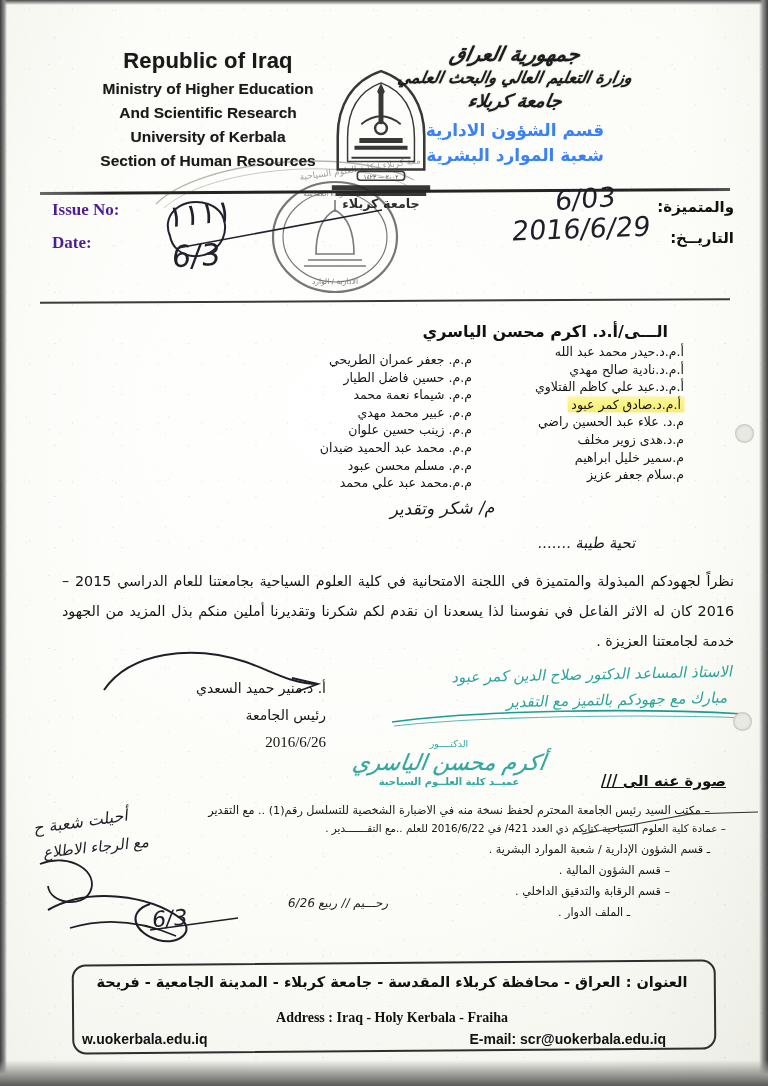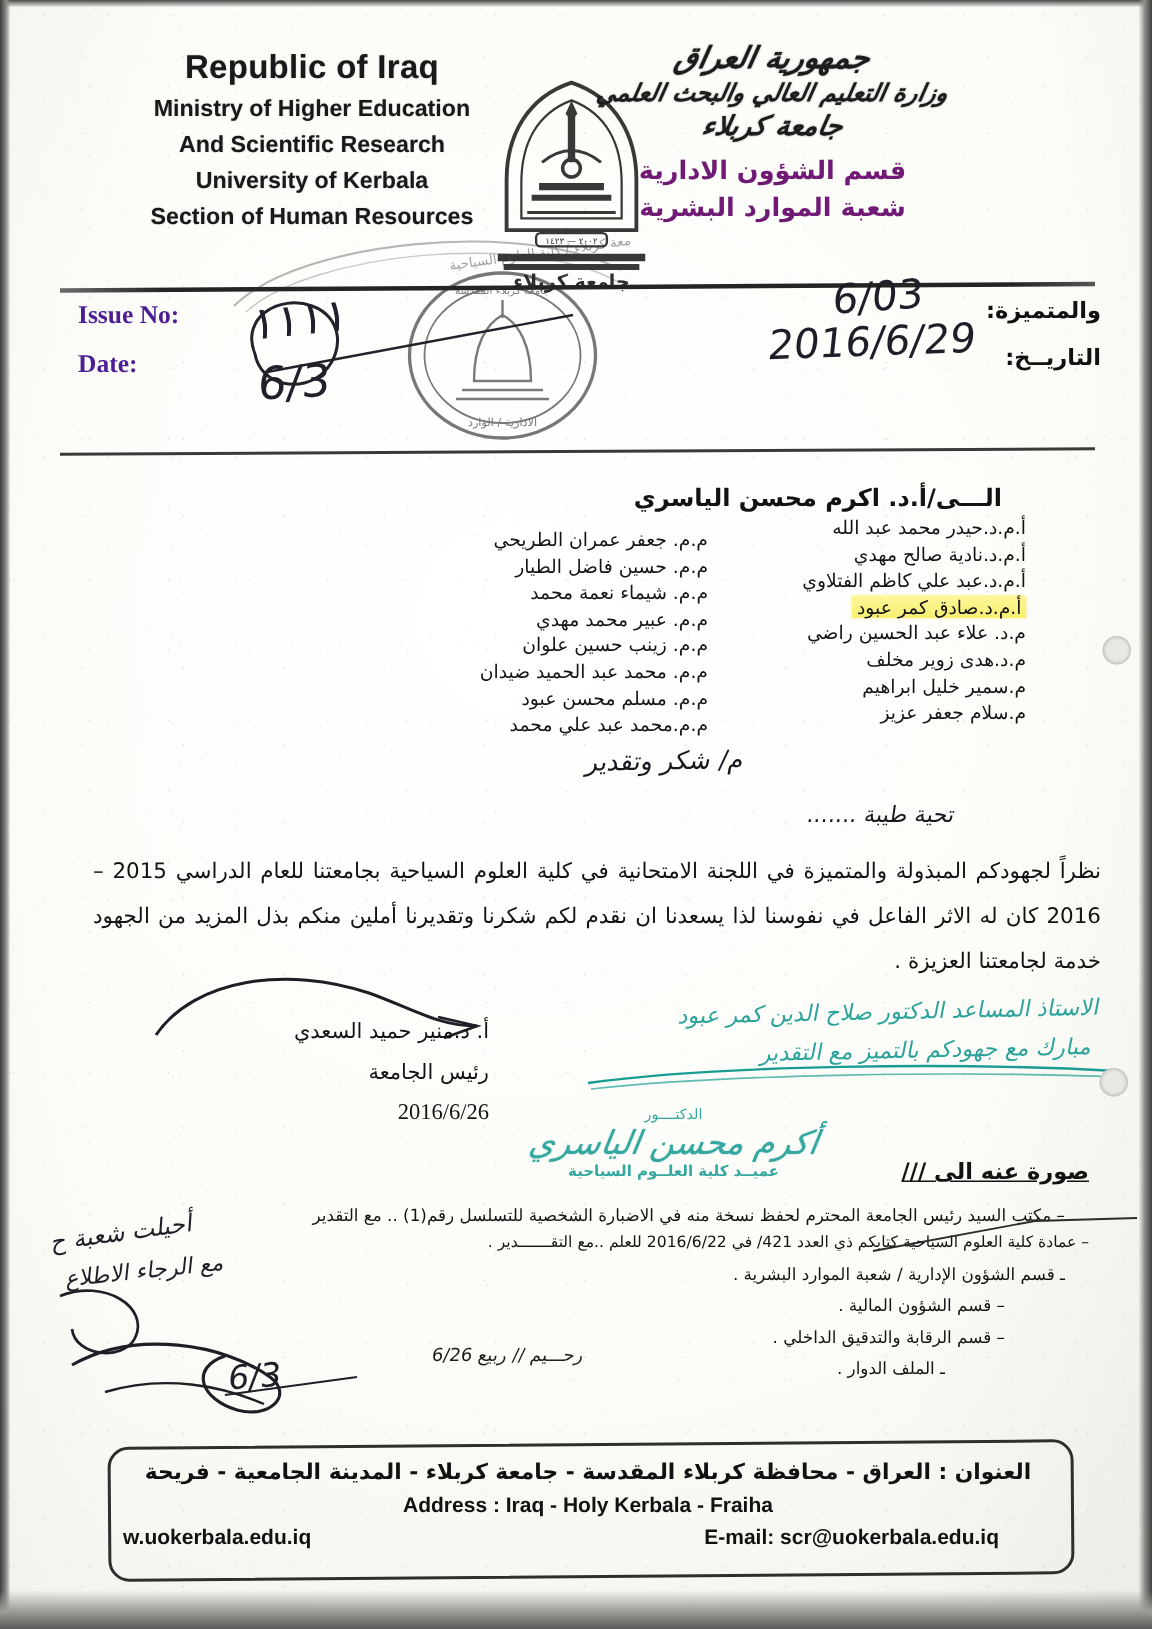--- a/index.html
+++ b/index.html
@@ -37,21 +37,21 @@
   .edge.left{left:0;top:0;width:7px;height:1086px;
     background:linear-gradient(90deg,#3c3c3c,#8d8d8a 60%,rgba(160,160,155,0));}
   .edge.right{right:0;top:0;width:9px;height:1086px;
     background:linear-gradient(270deg,#3f3f3f,#8f8f8c 55%,rgba(160,160,155,0));}
   .edge.top{left:0;top:0;width:768px;height:5px;
     background:linear-gradient(180deg,#4a4a4a,rgba(150,150,146,0));}
   .edge.bottom{left:0;bottom:0;width:768px;height:26px;
     background:linear-gradient(0deg,#5a5a58,#9c9c98 45%,rgba(170,170,166,0));}
 
   
-  .hdr{position:absolute;left:0;top:22px;width:700px;height:170px;}
+  .hdr{position:absolute;left:0;top:38px;width:700px;height:170px;}
   .hdr-en{
     position:absolute;left:58px;top:10px;width:300px;
     text-align:center;color:#191919;
     font-family:"Liberation Sans",sans-serif;font-weight:bold;
     text-shadow:0 0 1px rgba(0,0,0,.28);
   }
   .hdr-en .l1{font-size:22px;letter-spacing:.2px;margin-bottom:6px;}
   .hdr-en .l2,.hdr-en .l3,.hdr-en .l4,.hdr-en .l5{font-size:15.5px;margin-bottom:6px;}
 
   .hdr-ar{
@@ -61,21 +61,21 @@
   .hdr-ar .calig{
     font-family:"DejaVu Sans",sans-serif;font-weight:bold;
     font-style:italic;color:#1c1c1c;
     text-shadow:0 0 1.2px rgba(0,0,0,.5);
   }
   .hdr-ar .c1{font-size:20px;letter-spacing:-1px;transform:skewX(-11deg);}
   .hdr-ar .c2{font-size:16px;letter-spacing:-1px;transform:skewX(-11deg);margin-top:2px;}
   .hdr-ar .c3{font-size:18px;letter-spacing:-1px;transform:skewX(-11deg);margin-top:3px;}
   .hdr-ar .dept{
     font-family:"DejaVu Sans",sans-serif;font-size:17px;font-weight:bold;
-    margin-top:9px;color:#701a75;
+    margin-top:9px;color:#3b82f6;
   }
   .hdr-ar .dept2{margin-top:5px;}
 
   
   .emblem{position:absolute;left:322px;top:24px;width:118px;height:150px;}
   .emblem svg{width:100%;height:100%;opacity:.88;}
 
   
   .rule{position:absolute;background:#2d2d2d;}
   .rule.head{left:40px;top:190px;width:690px;height:2.5px;
@@ -182,21 +182,21 @@
   .hw-bl-t1{position:absolute;left:34px;top:812px;font-size:16px;color:#1e1e26;
     font-family:"DejaVu Sans",sans-serif;transform:rotate(-8deg) skewX(-12deg);}
   .hw-bl-t2{position:absolute;left:44px;top:838px;font-size:15px;color:#1e1e26;
     font-family:"DejaVu Sans",sans-serif;transform:rotate(-6deg) skewX(-12deg);}
   .hw-bl-t3{position:absolute;left:152px;top:906px;font-size:22px;color:#1e1e26;
     font-family:"DejaVu Sans",sans-serif;transform:rotate(-4deg) skewX(-9deg);}
 
   
   .foot{position:absolute;left:78px;top:974px;width:628px;text-align:center;color:#111;}
   .foot .ar{direction:rtl;font-family:"DejaVu Sans",sans-serif;font-size:14.5px;font-weight:bold;}
-  .foot .en{font-family:Liberation Sans, sans-serif;font-size:14px;font-weight:bold;margin-top:5px;}
+  .foot .en{font-family:Liberation Serif, serif;font-size:14px;font-weight:bold;margin-top:20px;}
   .foot .row{display:flex;justify-content:space-between;margin-top:5px;
     font-family:"Liberation Sans",sans-serif;font-size:14px;font-weight:bold;}
   .foot .row .w{padding-left:4px;}
   .foot .row .e{padding-right:40px;}
   .foot-box{position:absolute;left:72px;top:962px;width:640px;height:86px;
     border:2.2px solid #2e2e2e;border-radius:14px;transform:rotate(-0.45deg);
     pointer-events:none;}
 
   
   .hole{position:absolute;width:19px;height:19px;border-radius:50%;

